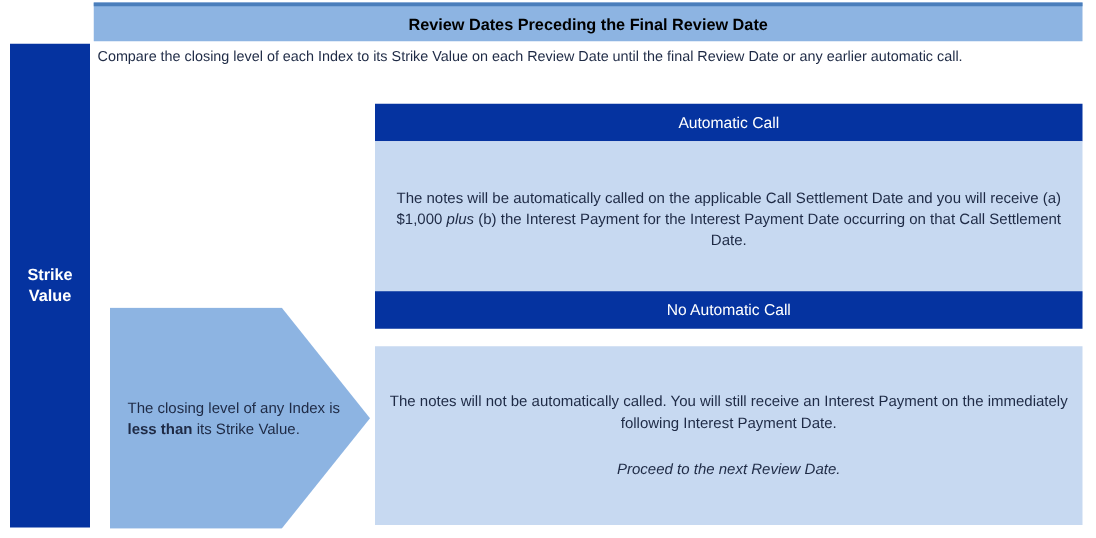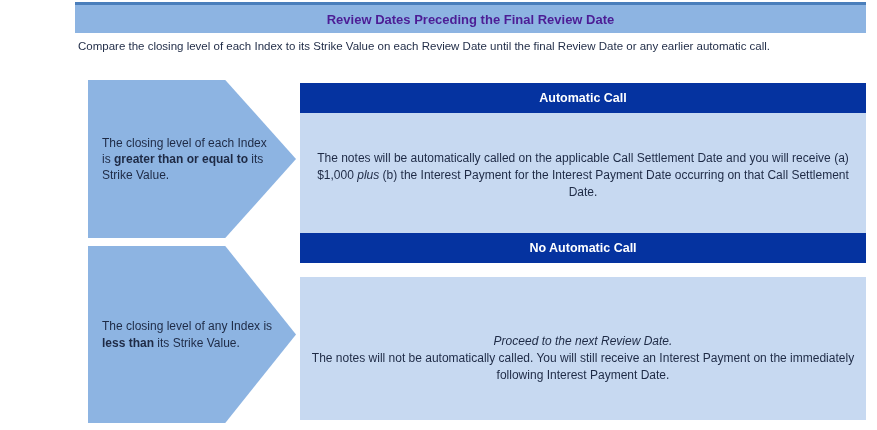--- a/index.html
+++ b/index.html
@@ -19,21 +19,21 @@
   
   .title-bar {
     position: absolute;
     left: 75px; top: 2px;
     width: 791px; height: 31px;
     background: #8db4e2;
     border-top: 3px solid #4a7ebb;
     display: flex; align-items: center; justify-content: center;
   }
   .title-bar .title {
-    font-size: 13px; font-weight: bold; color: #4c1d95; text-align: right;
+    font-size: 13px; font-weight: bold; color: #000000; text-align: right;
   }
 
   
   .intro {
     position: absolute;
     left: 78px; top: 39px;
     width: 790px;
     font-size: 11.5px; line-height: 1.35;
     color: #1e2a45;
   }
@@ -71,21 +71,21 @@
   }
 
   
   .panel-header {
     position: absolute;
     left: 300px; width: 566px; height: 30px;
     background: #0533a0;
     display: flex; align-items: center; justify-content: center;
   }
   .panel-header .panel-title {
-    color: #ffffff; font-weight: bold; font-size: 12.5px;
+    color: #ffffff; font-weight: normal; font-size: 12.5px;
   }
   .panel-body {
     position: absolute;
     left: 300px; width: 566px;
     background: #c7d9f1;
     display: flex; flex-direction: column; align-items: center; justify-content: center;
     text-align: center;
   }
   .panel-body .body-text {
     width: 548px;
@@ -103,43 +103,41 @@
 <body>
 
 <div class="page">
 
   <div class="title-bar">
     <span class="title">Review Dates Preceding the Final Review Date</span>
   </div>
 
   <div class="intro">Compare the closing level of each Index to its Strike Value on each Review Date until the final Review Date or any earlier automatic call.</div>
 
+  <div class="left-bar">
+    <div class="label">Strike Value</div>
+  </div>
 
-  <div class="arrow arrow-1">
-    <div class="arrow-text">
-      <span>The closing level of each Index is </span><b>greater than or equal to</b><span> its Strike Value.</span>
-    </div>
-  </div>
 
   <div class="panel-header header-1">
     <span class="panel-title">Automatic Call</span>
   </div>
   <div class="panel-body body-1">
     <div class="body-text">
       <span>The notes will be automatically called on the applicable Call Settlement Date and you will receive (a) $1,000 </span><i class="soft">plus</i><span> (b) the Interest Payment for the Interest Payment Date occurring on that Call Settlement Date.</span>
     </div>
   </div>
 
   <div class="arrow arrow-2">
     <div class="arrow-text">
       <span>The closing level of any Index is </span><b>less than</b><span> its Strike Value.</span>
     </div>
   </div>
 
   <div class="panel-header header-2">
     <span class="panel-title">No Automatic Call</span>
   </div>
   <div class="panel-body body-2">
+    <div class="body-text">The notes will not be automatically called.  You will still receive an Interest Payment on the immediately following Interest Payment Date.</div>
     <div class="body-text note">Proceed to the next Review Date.</div>
-    <div class="body-text">The notes will not be automatically called.  You will still receive an Interest Payment on the immediately following Interest Payment Date.</div>
   </div>
 
 </div>
 
 </body></html>

